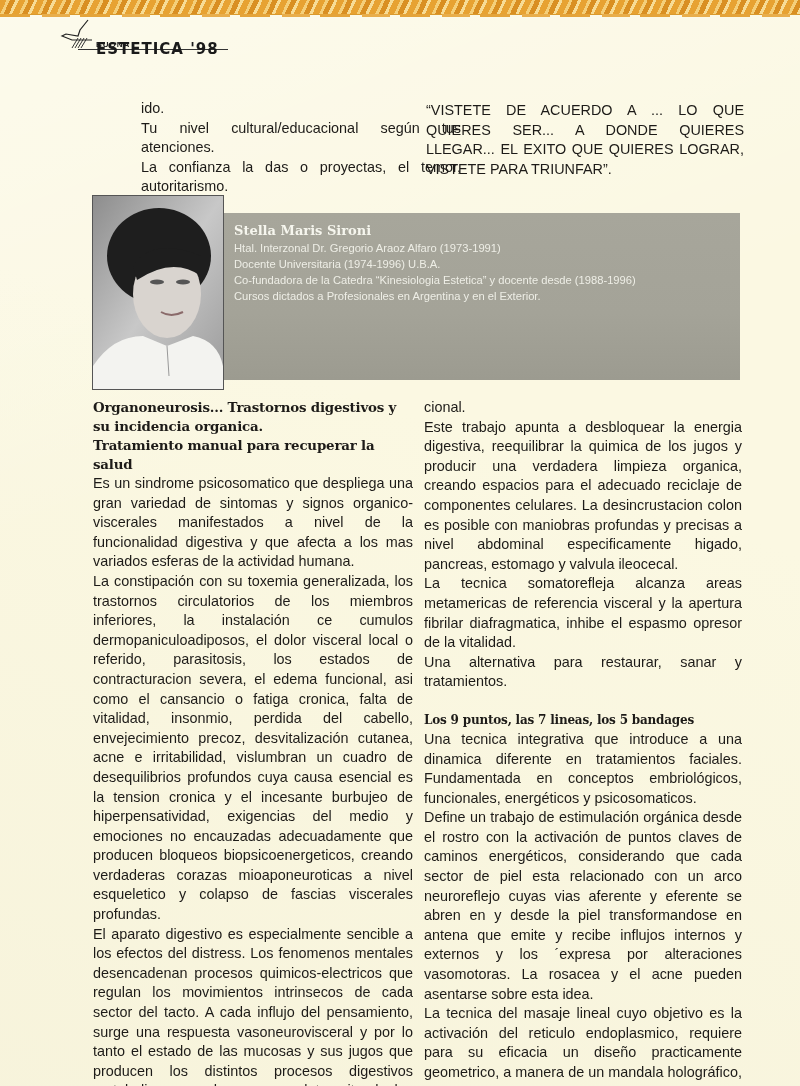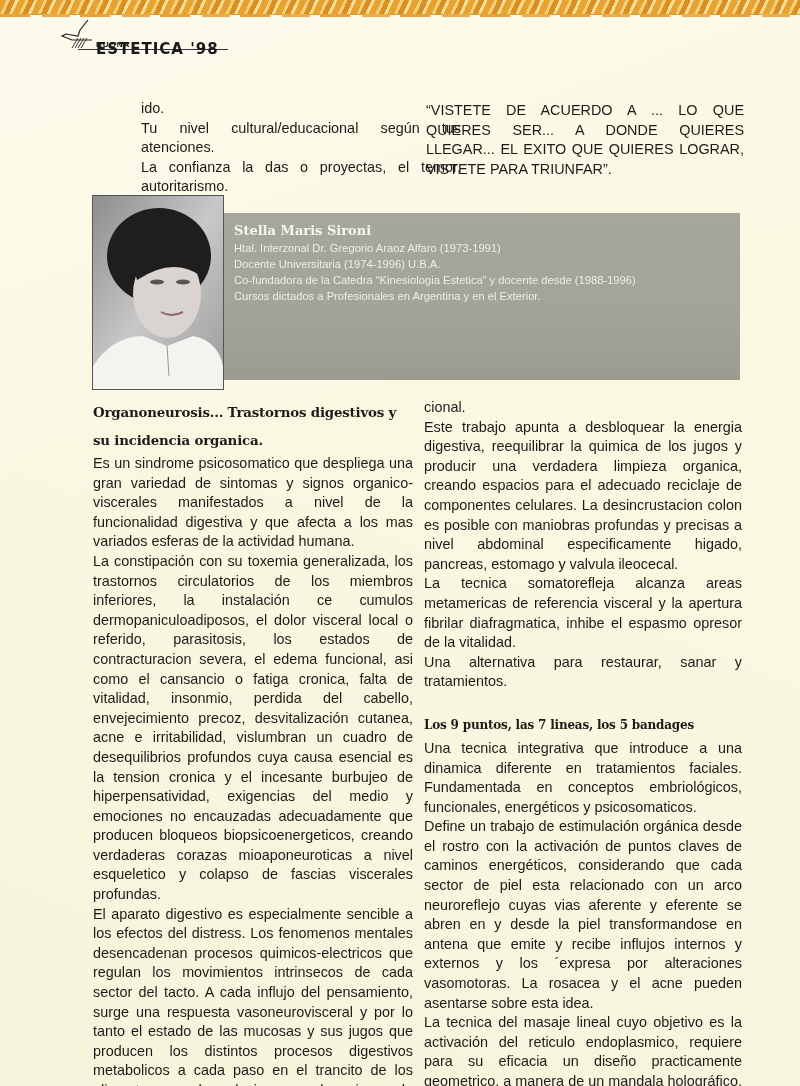--- a/index.html
+++ b/index.html
@@ -63,21 +63,21 @@
     position: absolute; left: 10px; top: 10px; right: 10px;
     color: #eeeee6; font-size: 11.2px; line-height: 16px;
     font-family: "Liberation Sans Narrow", "Liberation Sans", sans-serif;
   }
   .bio-name {
     font-family: "DejaVu Serif", serif; font-weight: bold; font-size: 13px;
     color: #f6f6ee; margin-bottom: 1px;
   }
 
   .heading {
-    font-family: "DejaVu Serif", serif; font-weight: bold; font-size: 13.4px; line-height: 28px;
+    font-family: "DejaVu Serif", serif; font-weight: bold; font-size: 13.4px; line-height: 19px;
     text-align: left; letter-spacing: -0.2px;
   }
   .col-left-main { left: 93px; top: 398px; width: 320px; }
   .col-right-main { left: 424px; top: 398px; width: 318px; }
   .gap { height: 19px; }
 </style>
 </head>
 <body>
 
 <div class="page-bg"></div>
@@ -129,20 +129,21 @@
     <div class="bio-name">Stella Maris Sironi</div>
     <div>Htal. Interzonal Dr. Gregorio Araoz Alfaro (1973-1991)</div>
     <div>Docente Universitaria (1974-1996) U.B.A.</div>
     <div>Co-fundadora de la Catedra “Kinesiologia Estetica” y docente desde (1988-1996)</div>
     <div>Cursos dictados a Profesionales en Argentina y en el Exterior.</div>
   </div>
 </div>
 
 <div class="col col-left-main">
   <div class="heading">Organoneurosis... Trastornos digestivos y su incidencia organica.</div>
+  <div class="heading">Tratamiento manual para recuperar la salud</div>
   <p>Es un sindrome psicosomatico que despliega una gran variedad de sintomas y signos organico-viscerales manifestados a nivel de la funcionalidad digestiva y que afecta a los mas variados esferas de la actividad humana.</p>
   <p>La constipación con su toxemia generalizada, los trastornos circulatorios de los miembros inferiores, la instalación ce cumulos dermopaniculoadiposos, el dolor visceral local o referido, parasitosis, los estados de contracturacion severa, el edema funcional, asi como el cansancio o fatiga cronica, falta de vitalidad, insonmio, perdida del cabello, envejecimiento precoz, desvitalización cutanea, acne e irritabilidad, vislumbran un cuadro de desequilibrios profundos cuya causa esencial es la tension cronica y el incesante burbujeo de hiperpensatividad, exigencias del medio y emociones no encauzadas adecuadamente que producen bloqueos biopsicoenergeticos, creando verdaderas corazas mioaponeuroticas a nivel esqueletico y colapso de fascias viscerales profundas.</p>
   <p>El aparato digestivo es especialmente sencible a los efectos del distress. Los fenomenos mentales desencadenan procesos quimicos-electricos que regulan los movimientos intrinsecos de cada sector del tacto. A cada influjo del pensamiento, surge una respuesta vasoneurovisceral y por lo tanto el estado de las mucosas y sus jugos que producen los distintos procesos digestivos metabolicos a cada paso en el trancito de los alimentos, su degradacion, su absorcion y la excresion de toxinas. El ser humano puede vivir sin ingesta hasta 45 dias pero no puede hacerlo sin evacual mas de 5 dias sin distorciar su integridad fun-</p>
 </div>
 
 <div class="col col-right-main">
   <p>cional.</p>
   <p>Este trabajo apunta a desbloquear la energia digestiva, reequilibrar la quimica de los jugos y producir una verdadera limpieza organica, creando espacios para el adecuado reciclaje de componentes celulares. La desincrustacion colon es posible con maniobras profundas y precisas a nivel abdominal especificamente higado, pancreas, estomago y valvula ileocecal.</p>
   <p>La tecnica somatorefleja alcanza areas metamericas de referencia visceral y la apertura fibrilar diafragmatica, inhibe el espasmo opresor de la vitalidad.</p>
   <p>Una alternativa para restaurar, sanar y tratamientos.</p>

